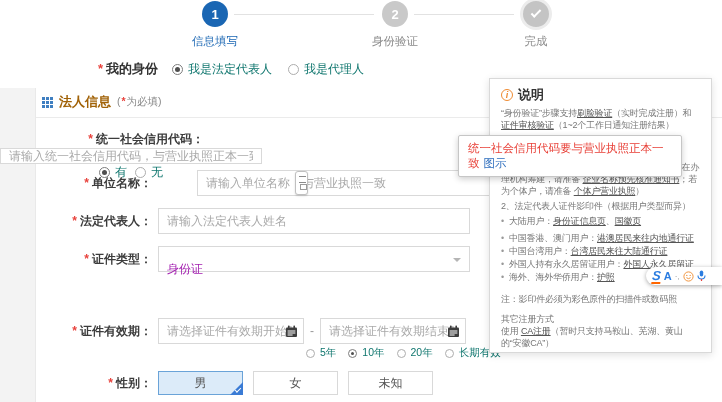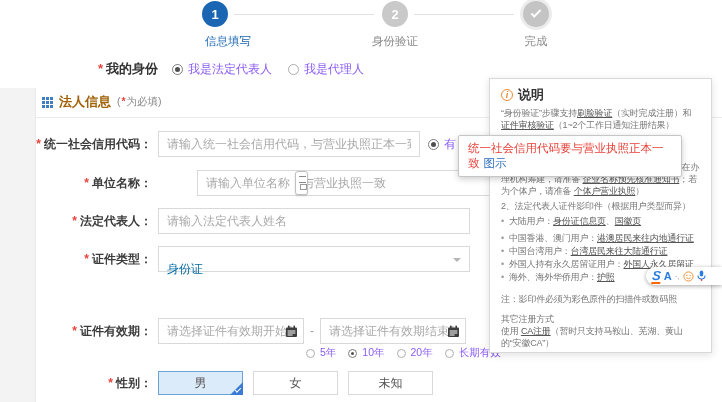--- a/index.html
+++ b/index.html
@@ -12,54 +12,54 @@
   
   .step { position:absolute; top:1px; width:72px; text-align:center; }
   .st1 { left:179px; } .st2 { left:359px; } .st3 { left:500px; }
   .circ { width:26px; height:26px; border-radius:50%; margin:0 auto; display:flex; align-items:center; justify-content:center;
           color:#fff; font-size:13px; font-weight:bold; }
   .circ.active { background:#1a66b3; }
   .circ.pending { background:#c9c9c9; }
   .circ.done { background:#c4c4c4; box-shadow:0 0 0 3px #ececec; }
   .checkmark { width:10px; height:5px; border-left:2px solid #fff; border-bottom:2px solid #fff; transform:rotate(-45deg); margin-top:-3px; }
   .slabel { margin-top:7px; font-size:11.5px; color:#8a8a8a; }
-  .slabel.active { color:#1a66b3;text-align:right; }
+  .slabel.active { color:#1a66b3; }
   .sline { position:absolute; top:14px; height:1px; background:#e2e2e2; }
   .l1 { left:234px; width:140px; } .l2 { left:414px; width:100px; }
 
   .req { color:#e8423c; font-weight:bold; margin-right:3px; }
 
   
   .identity { position:absolute; left:98px; top:60px; display:flex; align-items:center; }
   .identity .ilabel { font-size:13px; font-weight:bold; color:#333; margin-right:14px; }
-  .radio { display:inline-flex; align-items:center; margin-right:16px; font-size:12px; color:#8b5cf6; cursor:pointer; }
+  .radio { display:inline-flex; align-items:center; margin-right:16px; font-size:12px; color:#0f766e; cursor:pointer; }
   .rdot { width:11px; height:11px; border:1px solid #adadad; border-radius:50%; background:#fff; display:inline-block; position:relative; margin-right:5px; flex:0 0 auto; }
   .rdot.on { border-color:#7d7d7d; }
   .rdot.on::after { content:""; position:absolute; left:2px; top:2px; width:5px; height:5px; border-radius:50%; background:#4f4f4f; }
   .rdot.sm { width:9px; height:9px; }
   .rdot.sm.on::after { left:2px; top:2px; width:3px; height:3px; }
 
   
   .sechead { position:absolute; left:42px; top:93px; display:flex; align-items:center; }
   .grid-icon { width:11px; height:11px; margin-right:6px; }
   .sectitle { font-size:13px; font-weight:bold; color:#a16207; }
   .secnote { font-size:10.5px; color:#888; margin-left:6px; }
   .secnote .req { font-size:10.5px; margin:0 1px; }
   .divider { position:absolute; left:36px; top:117px; width:686px; height:1px; background:#ebebeb; }
 
   
   .frow { position:absolute; left:0; height:26px; display:flex; align-items:center; }
-  .r1 { top:131px; } .r2 { top:170px;gap:39px; } .r3 { top:208px; } .r4 { top:246px; } .r5 { top:283px; } .r6 { top:318px; }
+  .r1 { top:131px;flex-direction:column; } .r2 { top:170px;gap:39px; } .r3 { top:208px; } .r4 { top:246px; } .r5 { top:283px; } .r6 { top:318px; }
   .flabel { width:158px; text-align:right; padding-right:6px; font-weight:bold; font-size:12px; color:#3c3c3c; white-space:nowrap; }
   .tinput { height:26px; border:1px solid #d9d9d9; background:#fff; font-size:12px; color:#555; padding:0 8px; outline:none; font-family:inherit; }
   .tinput::placeholder { color:#a9a9a9; }
   .w-short { width:262px; } .w-std { width:312px; } .w-date { width:146px; }
   .inline-radios { display:flex; align-items:center; margin-left:8px; }
   .inline-radios .radio { margin-right:8px; }
-  .selectbox { position:relative; width:312px; height:26px; border:1px solid #d9d9d9; background:#fff; line-height:24px; padding:10px 8px; color:#0369a1; cursor:pointer; }
+  .selectbox { position:relative; width:312px; height:26px; border:1px solid #d9d9d9; background:#fff; line-height:24px; padding:10px 8px; color:#a21caf; cursor:pointer; }
   .caret { position:absolute; right:8px; top:11px; width:0; height:0; border-left:4px solid transparent; border-right:4px solid transparent; border-top:4px solid #b5b5b5; }
   .dwrap { position:relative; }
   .cal-icon { position:absolute; right:6px; top:7px; cursor:pointer; }
   .dash { margin:0 6px; color:#999; }
 
   .durations { position:absolute; left:306px; top:346px; display:flex; align-items:center; font-size:10.5px; color:#5a5a5a; }
   .durations .radio { margin-right:12px; font-size:10.5px; }
 
   .r8 { top:371px; height:24px; }
   .gbtn { position:relative; width:85px; height:24px; border:1px solid #d9d9d9; background:#fff; color:#555; font-size:12px;

